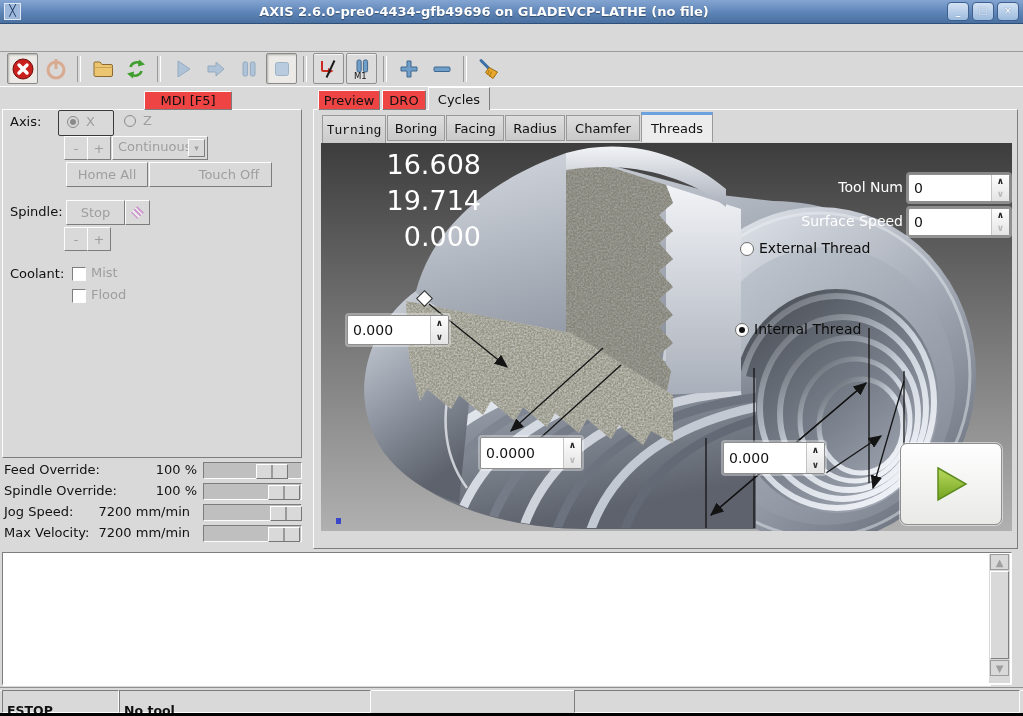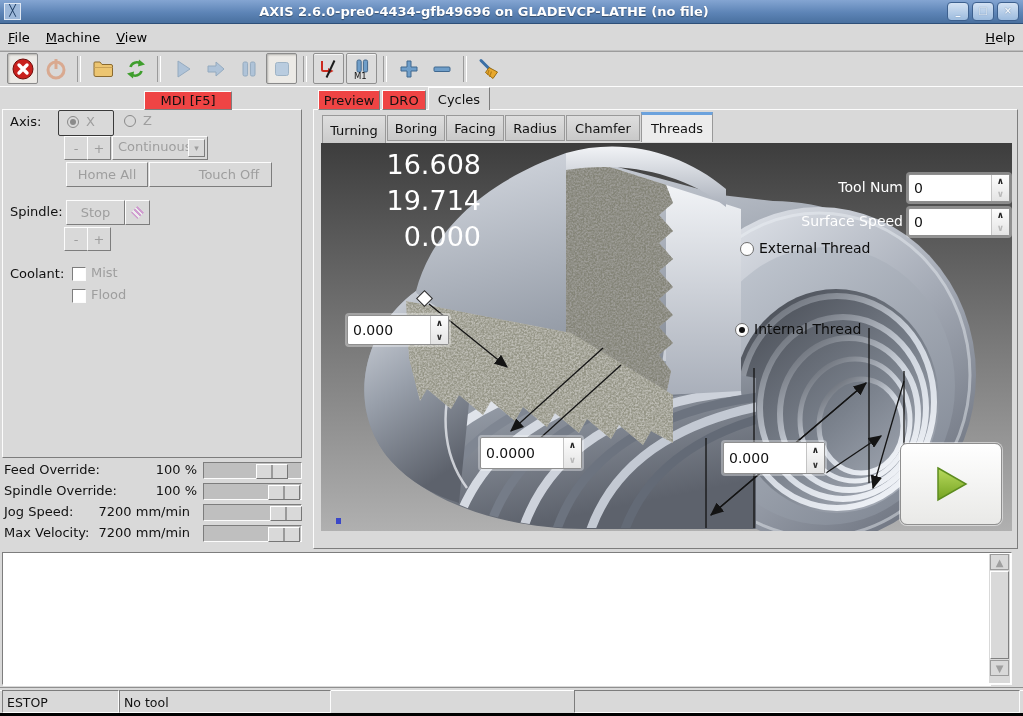--- a/index.html
+++ b/index.html
@@ -94,43 +94,37 @@
   .varrow{position:absolute;left:1px;width:19px;height:16px;background:#d9d9d9;
     border:1px solid #9b9b9b;box-sizing:border-box;color:#9f9f9f;font-size:10px;
     display:flex;align-items:center;justify-content:center;}
   .vthumb{position:absolute;left:1px;top:17px;width:19px;height:88px;background:#d9d9d9;
     border-top:1px solid #fff;border-left:1px solid #fff;border-right:1px solid #808080;border-bottom:1px solid #808080;
     box-sizing:border-box;}
   .statusgroove{left:0;top:687px;width:1023px;height:2px;border-top:1px solid #8f8f8f;border-bottom:1px solid #fff;}
   .scell{position:absolute;top:690px;height:23px;box-sizing:border-box;
     border-top:1px solid #7d7d7d;border-left:1px solid #7d7d7d;
     border-right:1px solid #fcfcfc;border-bottom:1px solid #fcfcfc;
-    background:#d9d9d9;font-size:12.5px;padding:4px 0 0 4px;}
+    background:#d9d9d9;font-size:12.5px;padding:12px 0 0 4px;font-weight:bold;}
 </style>
 </head>
 <body>
 
 <div id="app">
 
   <div class="abs titlebar">
     <div class="win-icon">╳</div>
     <div class="title-text">AXIS 2.6.0-pre0-4434-gfb49696 on GLADEVCP-LATHE (no file)</div>
     <div class="win-btns">
       <div class="win-btn">_</div>
       <div class="win-btn">□</div>
       <div class="win-btn">×</div>
     </div>
   </div>
 
-  <div class="abs menubar">
-    <div class="menu-item">File</div>
-    <div class="menu-item">Machine</div>
-    <div class="menu-item">View</div>
-    <div class="menu-item menu-help">Help</div>
-  </div>
 
   <div class="abs toolbar">
     <div class="tbtn pressed">
       <svg width="24" height="24" viewBox="0 0 24 24">
         <circle cx="12" cy="12" r="10" fill="#c9201d" stroke="#6f0d0b"></circle>
         <path d="M8 8 L16 16 M16 8 L8 16" stroke="#fff" stroke-width="3.4" stroke-linecap="round"></path>
       </svg>
     </div>
     <div class="tbtn">
       <svg class="dith" width="24" height="24" viewBox="0 0 24 24">
@@ -291,21 +285,21 @@
       <span>Preview</span>
     </div>
   <div class="abs tab unsel raised" style="left:382px;top:90px;width:44px;height:20px;">
       <span>DRO</span>
     </div>
   <div class="abs tab sel raised" style="left:428px;top:87px;width:62px;height:23px;">
       <span>Cycles</span>
     </div>
   <div class="abs raised" style="left:313px;top:109px;width:703px;height:438px;"></div>
 
-  <div class="abs gtab" style="left:322px;top:115px;width:64px;height:31px;">
+  <div class="abs gtab" style="left:322px;top:115px;width:64px;height:31px;font-family:Liberation Mono, monospace;">
       <span>Turning</span>
     </div>
   <div class="abs gtab" style="left:387px;top:115px;width:58px;height:26px;">
       <span>Boring</span>
     </div>
   <div class="abs gtab" style="left:446px;top:115px;width:58px;height:26px;">
       <span>Facing</span>
     </div>
   <div class="abs gtab" style="left:505px;top:115px;width:60px;height:26px;">
       <span>Radius</span>
@@ -502,16 +496,16 @@
     <textarea style=""></textarea>
     <div class="vscroll">
       <div class="varrow" style="top:0;">▲</div>
       <div class="vthumb"></div>
       <div class="varrow" style="top:106px;">▼</div>
     </div>
   </div>
 
   <div class="abs statusgroove"></div>
   <div class="scell" style="left:2px;width:117px;">ESTOP</div>
-  <div class="scell" style="left:119px;width:212px;">No tool</div>
+  <div class="scell" style="left:119px;width:252px;">No tool</div>
   <div class="scell" style="left:574px;width:446px;"></div>
 
 </div>
 
 </body></html>

